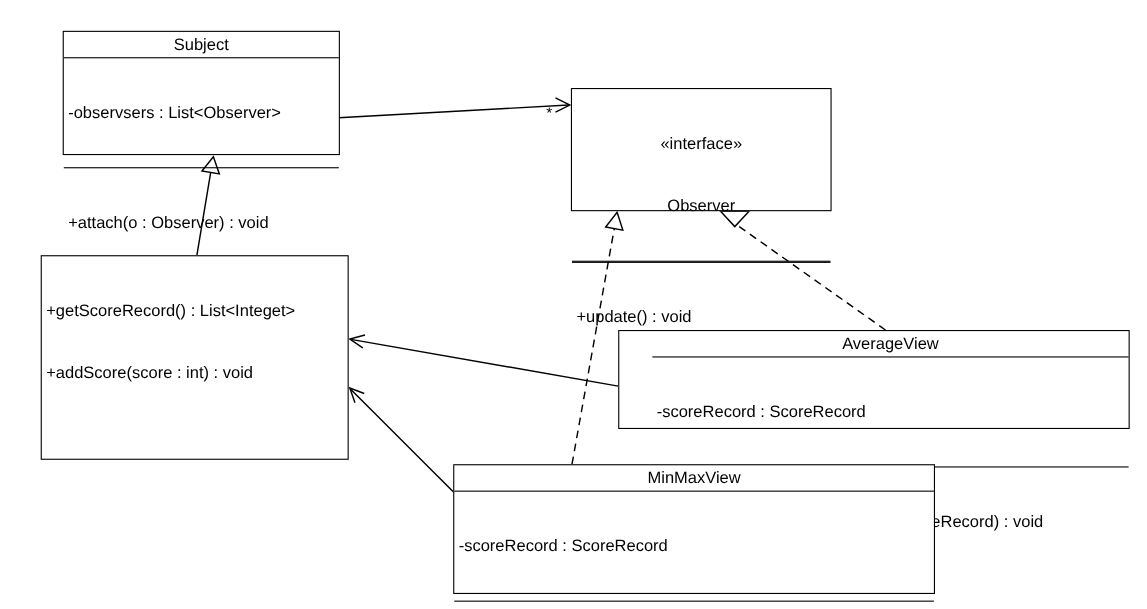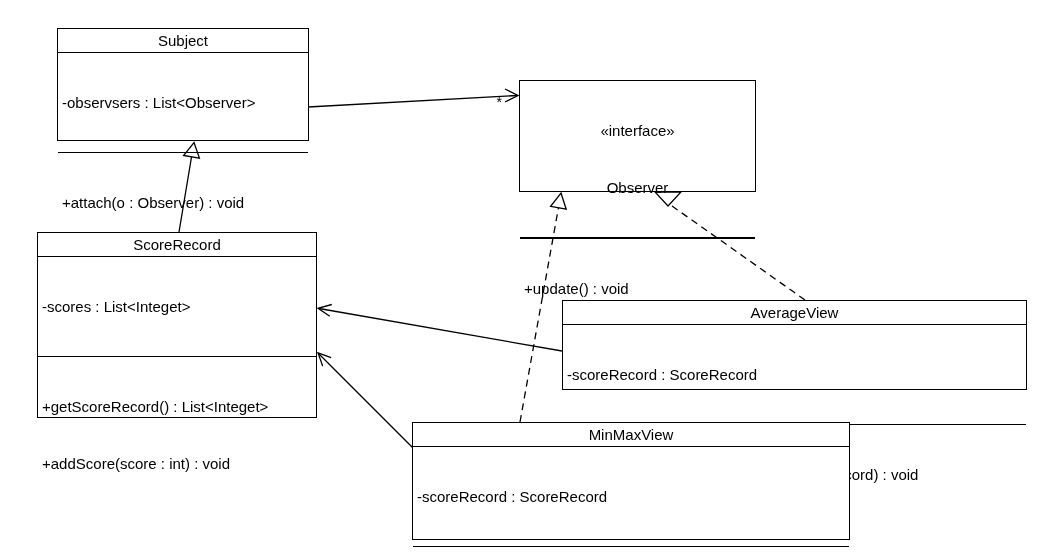--- a/index.html
+++ b/index.html
@@ -114,31 +114,27 @@
       <div>«interface»</div>
       <div>Observer</div>
     </div>
     <div class="c-attrs empty"></div>
     <div class="c-methods">
       <div>+update() : void</div>
     </div>
   </div>
 
   <div class="uml-class" style="left:37px; top:232px; width:280px; height:186px;">
-    <div class="c-title">ScoreRecord</div>
-    <div class="c-attrs">
-      <div>-scores : List&lt;Integet&gt;</div>
-    </div>
     <div class="c-methods">
       <div>+getScoreRecord() : List&lt;Integet&gt;</div>
       <div>+addScore(score : int) : void</div>
     </div>
   </div>
 
-  <div class="uml-class" style="left:562px; top:300px; width:465px; height:90px;">
+  <div class="uml-class" style="left:562px; top:300px; width:465px; height:90px;padding-left:30px;">
     <div class="c-title">AverageView</div>
     <div class="c-attrs">
       <div>-scoreRecord : ScoreRecord</div>
     </div>
     <div class="c-methods">
       <div>+setScoreRecord(scoreRecord : ScoreRecord) : void</div>
       <div>+update()  : void</div>
     </div>
   </div>
 

